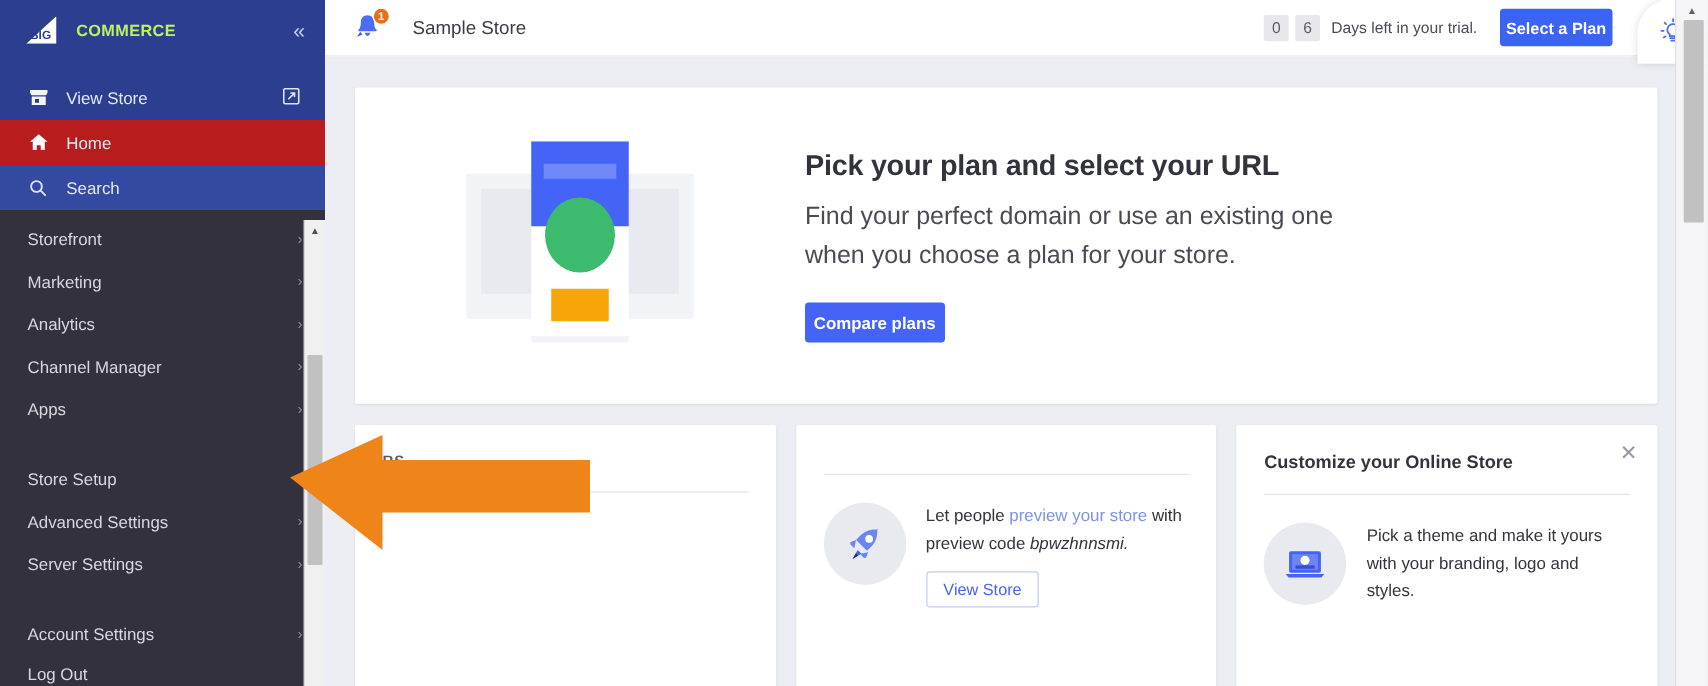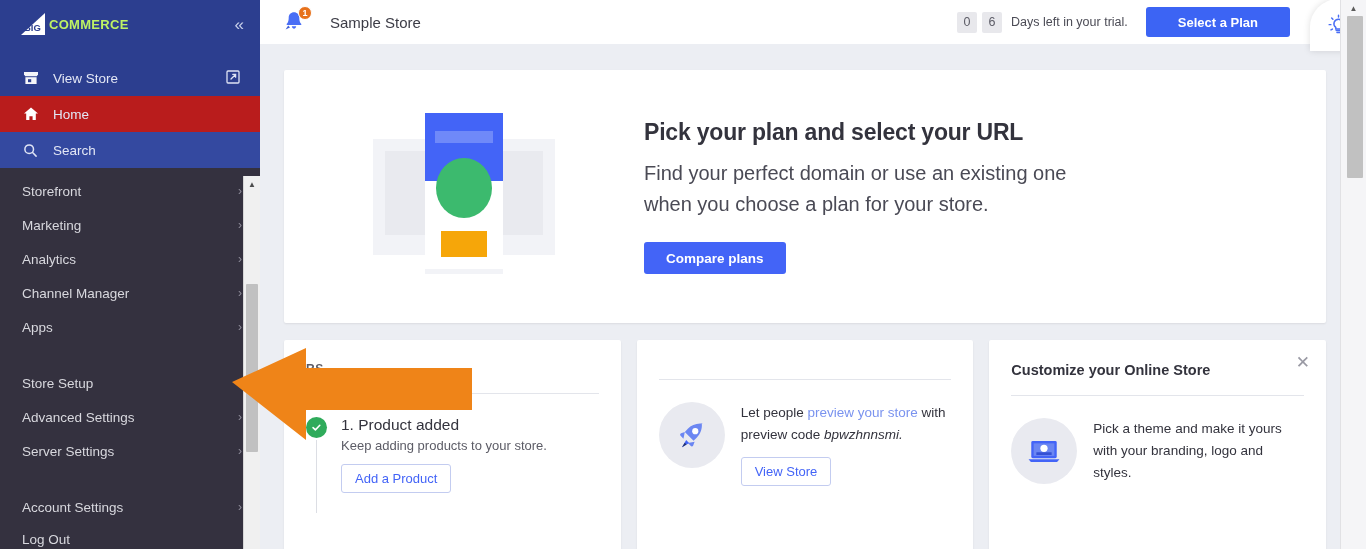--- a/index.html
+++ b/index.html
@@ -17,21 +17,21 @@
     background: #34313f;
     position: relative;
     flex: 0 0 260px;
     overflow: hidden;
   }
   .sb-brand {
     height: 48px; background: #2c3e8f;
     display: flex; align-items: center; justify-content: space-between;
     padding: 0 16px 0 14px;
   }
-  .logo-wrap { display: flex; align-items: center; gap: 0px; }
+  .logo-wrap { display: flex; align-items: center; gap: 12px; }
   .logo-mark { width: 34px; height: 22px; display:block; }
   .logo-text {
     color: #bef264; font-size: 13px; font-weight: 700;
     letter-spacing: 0.3px; margin-left: 1px;
   }
   .collapse-btn {
     color: #c8d0ea; font-size: 17px; line-height: 1;
     cursor: pointer; font-weight: 400;
   }
   .sb-blue { background: #2c3e8f; }
@@ -98,21 +98,21 @@
   .trial-digits { display: flex; gap: 5px; }
   .digit {
     background: #e8e8ec; color: #5c5c66; font-size: 12.5px;
     width: 20px; height: 21px; border-radius: 2px;
     display: flex; align-items: center; justify-content: center;
   }
   .trial-text { font-size: 12.5px; color: #4b4b55; margin-left: 9px; }
   .plan-btn {
     margin-left: 18px; background: #3c64f4; color: #fff;
     font-size: 13px; font-weight: 700; border: none; border-radius: 3px;
-    padding: 0 32px; height: 30px; cursor: pointer;
+    padding: 0 5px; height: 30px; cursor: pointer;
     font-family: "Liberation Sans", sans-serif;
   }
   .bulb-tab {
     margin-left: 20px; width: 56px; height: 52px;
     background: #fff; border-radius: 28px 28px 0 0;
     display: flex; align-items: center; justify-content: center;
     box-shadow: 0 0 7px rgba(0,0,0,0.13);
     position: relative; top: 3px; cursor: pointer;
   }
 
@@ -125,21 +125,21 @@
     box-shadow: 0 1px 2px rgba(0,0,0,0.08);
     display: flex; align-items: center;
   }
   .banner-illo { width: 360px; flex: 0 0 360px; display:flex; justify-content:center; }
   .banner-body { padding-right: 40px; }
   .banner-h1 { font-size: 23px; color: #33333d; font-weight: 700; letter-spacing: -0.2px; }
   .banner-p { font-size: 20px; color: #4a4a55; line-height: 1.55; margin-top: 12px; max-width: 470px; }
   .compare-btn {
     margin-top: 22px; background: #4364f7; color: #fff;
     font-size: 13.5px; font-weight: 700; border: none; border-radius: 3px;
-    padding: 0 22px; height: 32px; cursor: pointer;
+    padding: 0 7px; height: 32px; cursor: pointer;
     font-family: "Liberation Sans", sans-serif;
   }
 
   .cards {
     position: absolute; left: 24px; top: 295px; right: 14px; bottom: -40px;
     display: flex; gap: 16px;
   }
   .card {
     flex: 1 1 0; background: #fff; border-radius: 2px;
     box-shadow: 0 1px 2px rgba(0,0,0,0.08);
@@ -370,33 +370,20 @@
           <div class="banner-p">Find your perfect domain or use an existing one when you choose a plan for your store.</div>
           <button class="compare-btn">Compare plans</button>
         </div>
       </div>
 
       <div class="cards">
 
         <div class="card">
           <div class="card-eyebrow">RS</div>
           <div class="card-rule"></div>
-          <div class="step">
-            <div class="step-line"></div>
-            <div class="check">
-              <svg viewBox="0 0 14 14" width="11" height="11" fill="none" stroke="#ffffff" stroke-width="2" stroke-linecap="round" stroke-linejoin="round">
-                <path d="M2.6 7.2 L5.6 10 L11.2 4.2"></path>
-              </svg>
-            </div>
-            <div>
-              <div class="step-title">1. Product added</div>
-              <div class="step-sub">Keep adding products to your store.</div>
-              <button class="ghost-btn">Add a Product</button>
-            </div>
-          </div>
         </div>
 
         <div class="card">
           <div class="card-rule"></div>
           <div class="media-row">
             <div class="circ-icon">
               <svg viewBox="0 0 44 44" width="40" height="40">
                 <path d="M33.6 9.6c-6.5-.9-12.3 1.6-16.2 5.6l-3.3 3.4 9.6 9.6 3.4-3.3c4-3.9 6.5-9.7 5.6-16.2z" fill="#6b86f2"></path>
                 <path d="M14.1 18.6 L10 20.2c-1.1.4-1.4 1.8-.6 2.6l3.2 3.2z" fill="#6b86f2"></path>
                 <path d="M24.9 29.4 L23.3 33.5c-.4 1.1-1.8 1.4-2.6.6l-3.2-3.2z" fill="#6b86f2"></path>

